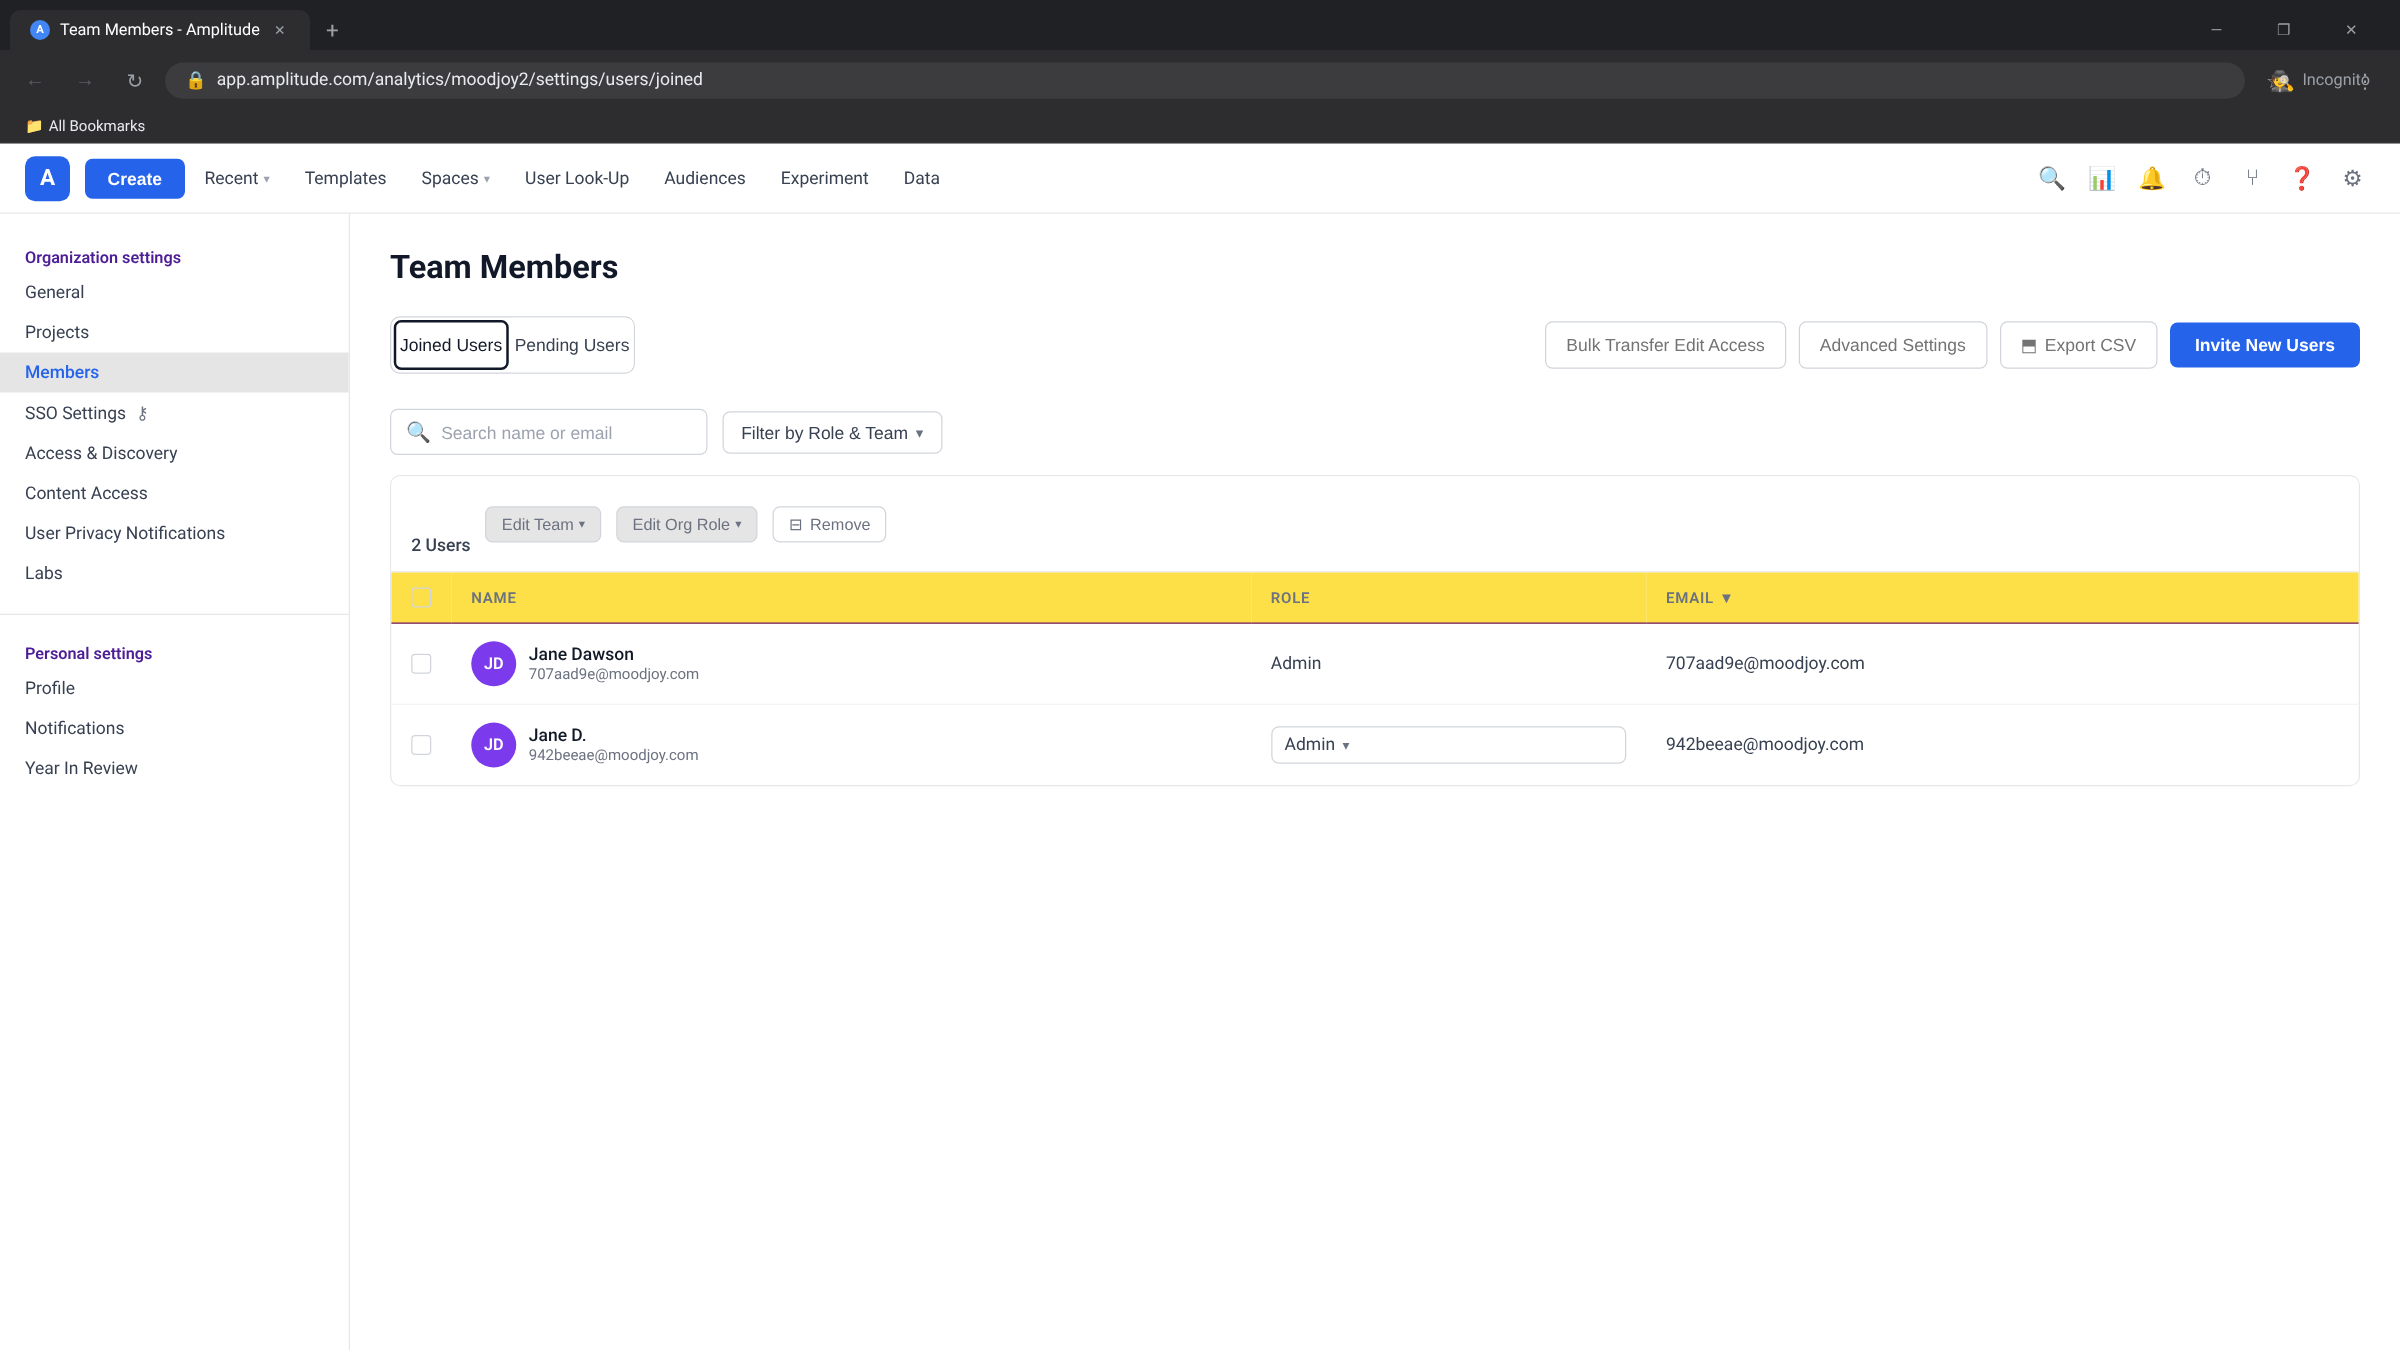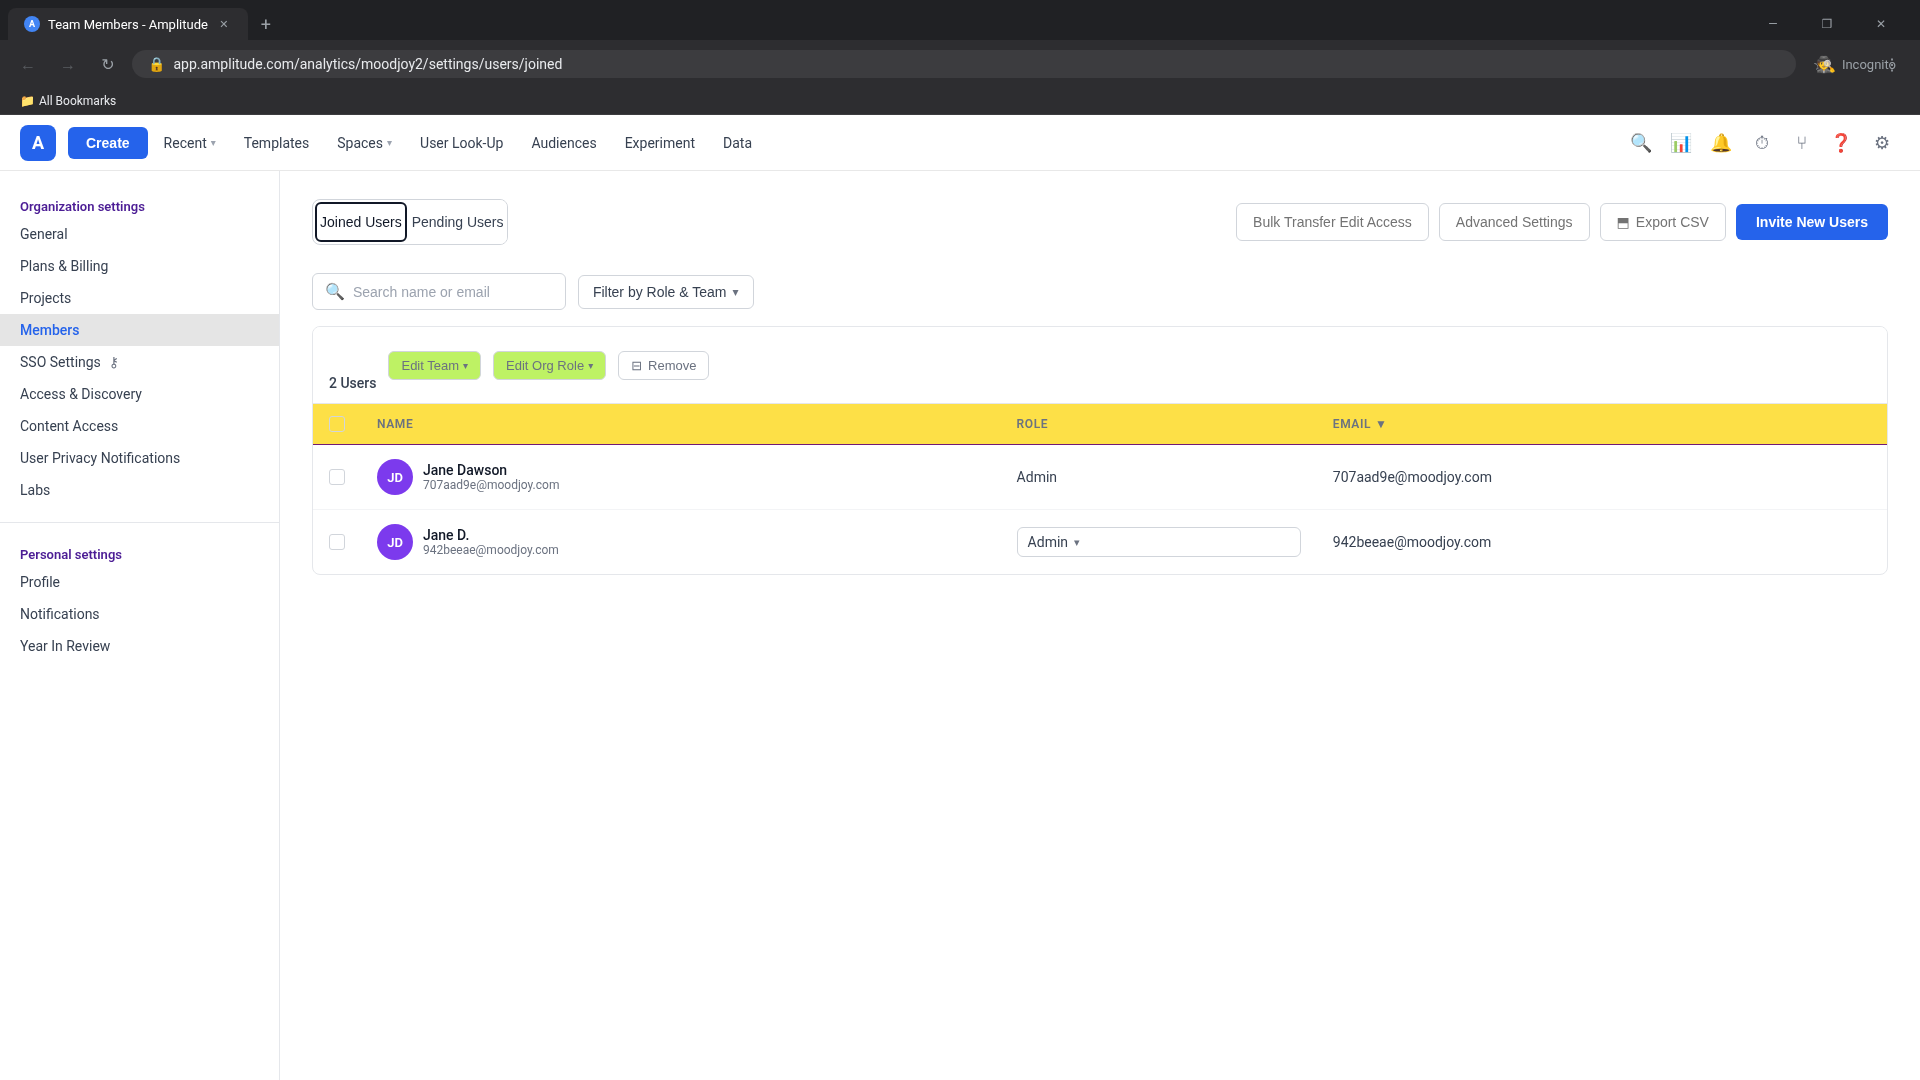--- a/index.html
+++ b/index.html
@@ -73,21 +73,21 @@
     .search-icon { color: #9ca3af; font-size: 16px; }
     .search-input { border: none; outline: none; font-size: 14px; color: #374151; width: 200px; background: transparent; }
     .search-input::placeholder { color: #9ca3af; }
     .filter-btn { display: flex; align-items: center; gap: 6px; border: 1px solid #d1d5db; border-radius: 6px; padding: 8px 14px; font-size: 14px; color: #374151; cursor: pointer; background: #fff; }
     .filter-chevron { color: #6b7280; font-size: 12px; }
 
     
     .users-table-container { border: 1px solid #e5e7eb; border-radius: 8px; overflow: hidden; }
     .table-toolbar { display: flex; align-items: center; gap: 12px; padding: 12px 16px; border-bottom: 1px solid #e5e7eb; background: #fff; }
     .users-count { font-size: 14px; color: #374151; font-weight: 500; margin-top: 36px; }
-    .table-action-btn { display: flex; align-items: center; gap: 4px; padding: 6px 12px; font-size: 13px; border: 1px solid #d1d5db; border-radius: 6px; background: #bef264; color: #6b7280; cursor: pointer; }
+    .table-action-btn { display: flex; align-items: center; gap: 4px; padding: 6px 12px; font-size: 13px; border: 1px solid #d1d5db; border-radius: 6px; background: #e5e5e5; color: #6b7280; cursor: pointer; }
     .table-action-btn .chevron { font-size: 10px; }
     .remove-btn { display: flex; align-items: center; gap: 6px; padding: 6px 12px; font-size: 13px; border: 1px solid #d1d5db; border-radius: 6px; background: #fff; color: #6b7280; cursor: pointer; }
     
     .data-table { width: 100%; border-collapse: collapse; }
     .data-table th { padding: 12px 16px; text-align: left; font-size: 12px; font-weight: 600; color: #6b7280; text-transform: uppercase; letter-spacing: 0.05em; border-bottom: 1px solid #701a75; background: #fde047; }
     .data-table td { padding: 14px 16px; font-size: 14px; color: #374151; border-bottom: 1px solid #f3f4f6; }
     .data-table tr:last-child td { border-bottom: none; }
     
     .user-cell { display: flex; align-items: center; gap: 10px; }
     .avatar { width: 36px; height: 36px; border-radius: 50%; background: #7c3aed; display: flex; align-items: center; justify-content: center; color: #fff; font-size: 13px; font-weight: 600; flex-shrink: 0; }
@@ -194,23 +194,20 @@
 
   <div class="main-layout">
 
     <div class="sidebar">
       <div class="sidebar-section-title">Organization settings</div>
 
       <div class="sidebar-item">
         <span>General</span>
       </div>
       <div class="sidebar-item">
-        <span>Plans &amp; Billing</span>
-      </div>
-      <div class="sidebar-item">
         <span>Projects</span>
       </div>
       <div class="sidebar-item active">
         <span>Members</span>
       </div>
       <div class="sidebar-item">
         <span>SSO Settings</span>
         <span class="sso-icon">⚷</span>
       </div>
       <div class="sidebar-item">
@@ -235,20 +232,21 @@
       </div>
       <div class="sidebar-item">
         <span>Notifications</span>
       </div>
       <div class="sidebar-item">
         <span>Year In Review</span>
       </div>
     </div>
 
     <div class="content-area">
+      <h1 class="page-title">Team Members</h1>
 
       <div class="tabs-action-bar">
         <div class="tabs">
           <button class="tab active">Joined Users</button>
           <button class="tab">Pending Users</button>
         </div>
         <div class="action-buttons">
           <button class="action-btn">Bulk Transfer Edit Access</button>
           <button class="action-btn">Advanced Settings</button>
           <button class="action-btn action-btn-export">

